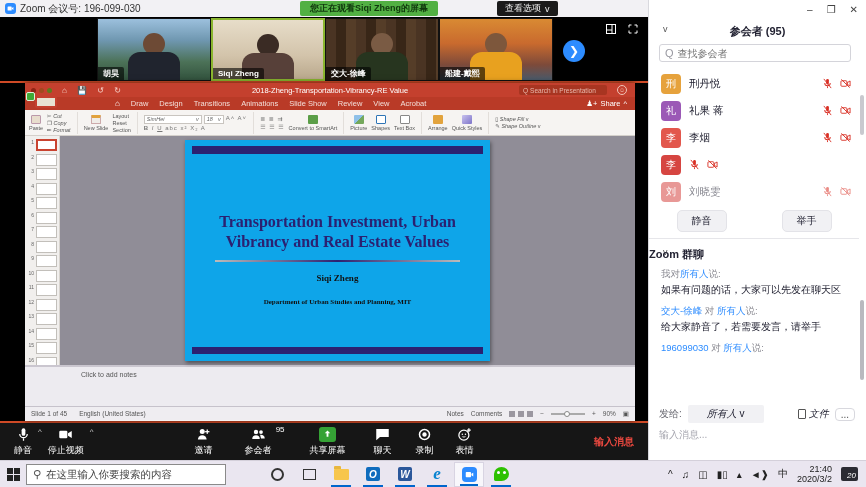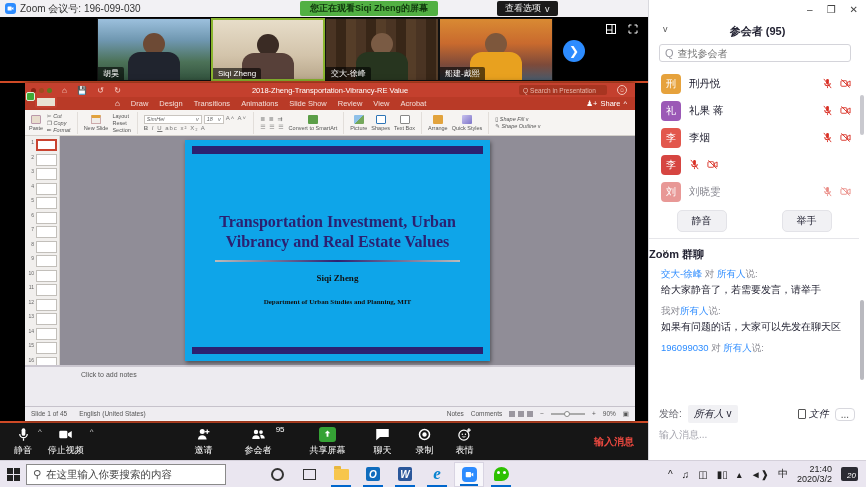--- a/index.html
+++ b/index.html
@@ -18,21 +18,21 @@
                   color:#10380d; font-size:9px; font-weight:bold; padding:0 10px;
                   display:flex; align-items:center; border-radius:2px; }
   .viewopt { position:absolute; left:497px; top:1px; height:15px; background:#1b1b1b;
              color:#eee; font-size:9px; padding:0 8px; display:flex; align-items:center;
              gap:4px; border-radius:2px; }
 
   
   .stage { left:0; top:17px; width:648px; height:406px; background:#000; }
   .share-line { position:absolute; left:0; top:64px; width:648px; height:2px; background:#cf4a26; }
   .share-line-b { position:absolute; left:0; top:404px; width:648px; height:2px; background:#cf4a26; }
-  .vstrip { position:absolute; left:97px; top:1px; height:63px; display:flex; }
+  .vstrip { position:absolute; left:97px; top:1px; height:63px; display:flex;font-weight:bold; }
   .tile { width:114px; height:63px; position:relative; border:1px solid #111; overflow:hidden; }
   .tile.active { border:2px solid #8ab62f; }
   .tile .head { position:absolute; left:50%; top:14px; transform:translateX(-50%);
                 width:22px; height:22px; border-radius:50%; }
   .tile .bod  { position:absolute; left:50%; top:33px; transform:translateX(-50%);
                 width:52px; height:32px; border-radius:12px 12px 0 0; }
   .t1 { background:linear-gradient(180deg,#9cc0dd 0%,#6f97b0 35%,#4c7258 70%,#32523d 100%); }
   .t1 .head{background:#6d4a35;} .t1 .bod{background:#20242e;}
   .t2 { background:linear-gradient(180deg,#e7ddc9 0%,#d3c4ab 60%,#b9a88c 100%); }
   .t2 .head{background:#3a2b24;} .t2 .bod{background:#574039;}
@@ -161,21 +161,21 @@
   .chat-head { position:absolute; left:0; right:8px; top:247px; text-align:left; font-weight:bold; font-size:11px; }
   .chat-chev { position:absolute; left:14px; top:247px; color:#555; font-size:9px; }
   .chat-area { position:absolute; left:12px; top:268px; width:190px; height:130px; overflow:hidden; }
   .cmsg { margin-bottom:9px; }
   .cmsg .hd { font-size:9.5px; color:#8a8a92; }
   .cmsg .hd .nm { color:#2d8cff; }
   .cmsg .bd { font-size:10px; color:#232333; line-height:13px; margin-top:2px; }
   .chat-scroll { position:absolute; right:2px; top:300px; width:4px; height:80px; background:#b9b9bf; border-radius:2px; }
   .chat-foot { position:absolute; left:10px; top:405px; width:196px; display:flex; align-items:center;
                font-size:10px; color:#6a6a72; gap:6px; }
-  .sendto-btn { background:#f1f1f4; border-radius:2px; padding:2px 6px; color:#232333; }
+  .sendto-btn { background:#f1f1f4; border-radius:2px; padding:2px 19px; color:#232333; }
   .file-btn { margin-left:auto; display:flex; align-items:center; gap:3px; color:#232333;text-align:right; }
   .more-btn { border:1px solid #d8d8de; border-radius:4px; padding:0 5px; color:#555; }
   .chat-input { position:absolute; left:10px; top:428px; width:196px; }
   .chat-input input { width:100%; border:none; outline:none; font-size:10px; color:#232333; }
   .chat-input input::placeholder { color:#a7a7b0; }
   .doc-ic { width:8px; height:10px; border:1px solid #555; border-radius:1px; position:relative; }
 
   
   .taskbar { left:0; top:460px; width:866px; height:27px; background:#eae6f0; border-top:1px solid #d4d0da;
              display:flex; align-items:center; }
@@ -654,26 +654,26 @@
   <div class="sb-btns">
     <span class="sb-btn">静音</span>
     <span class="sb-btn">举手</span>
   </div>
   <div class="sb-div"></div>
   <span class="chat-chev">v</span>
   <div class="chat-head">Zoom 群聊</div>
 
   <div class="chat-area">
     <div class="cmsg">
+      <div class="hd"><span>我</span><span>对</span><span class="nm">所有人</span><span>说:</span></div>
+      <div class="bd">如果有问题的话，大家可以先发在聊天区</div>
+    </div>
+    <div class="cmsg">
       <div class="hd"><span class="nm">交大-徐峰</span><span> 对 </span><span class="nm">所有人</span><span>说:</span></div>
       <div class="bd">给大家静音了，若需要发言，请举手</div>
-    </div>
-    <div class="cmsg">
-      <div class="hd"><span>我</span><span>对</span><span class="nm">所有人</span><span>说:</span></div>
-      <div class="bd">如果有问题的话，大家可以先发在聊天区</div>
     </div>
     <div class="cmsg">
       <div class="hd"><span class="nm">196099030</span><span> 对 </span><span class="nm">所有人</span><span>说:</span></div>
     </div>
   </div>
   <div class="chat-scroll"></div>
 
   <div class="chat-foot">
     <span>发给:</span>
     <span class="sendto-btn"><i>所有人</i> v</span>

